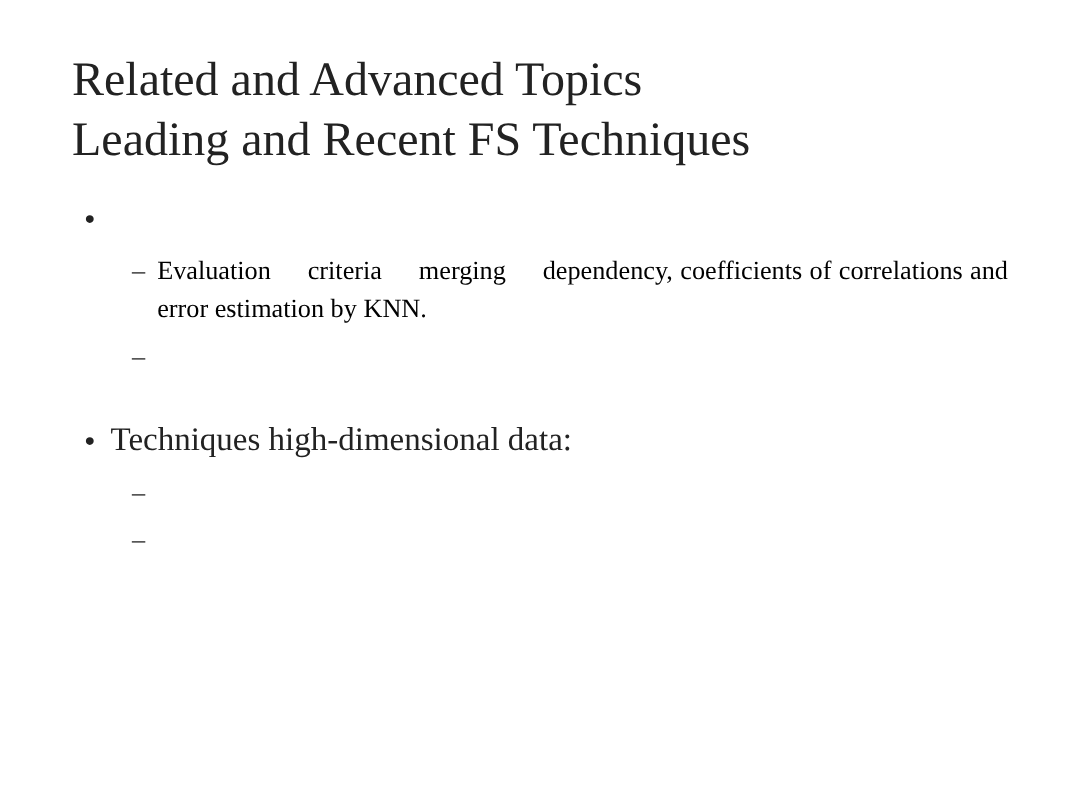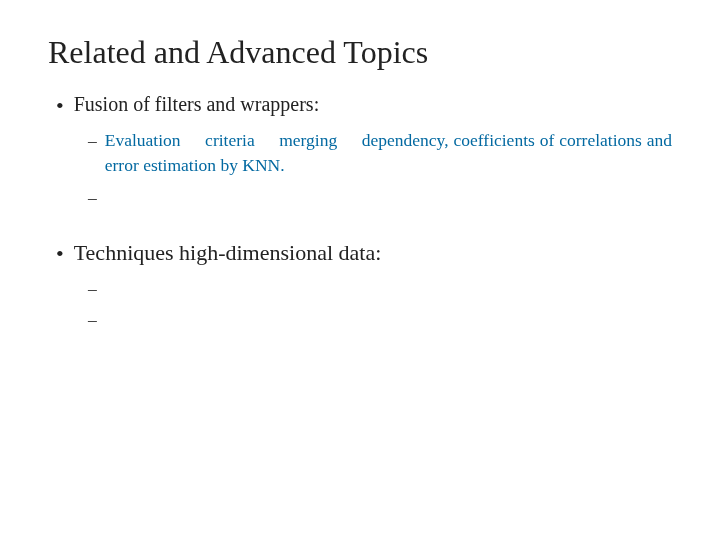--- a/index.html
+++ b/index.html
@@ -93,50 +93,50 @@
     }
 
     .sub-dash {
       flex-shrink: 0;
       font-size: 17.5px;
       line-height: 1.45;
     }
 
     .sub-text {
       font-size: 17.5px;
-      color: #0369a1;
+      color: #000000;
       line-height: 1.45;
       text-align: justify;
     }
 
     .bullet-large {
       font-size: 22px;
     }
 
     .divider-space {
       height: 8px;
     }
   </style>
 </head>
 <body>
 
 <div class="slide-container">
 
   <div class="title-block">
     <div class="title-text">
       <span>Related and Advanced Topics</span><br>
+      <span>Leading and Recent FS Techniques</span>
     </div>
   </div>
 
   <div class="content-block">
 
     <div class="bullet-item">
       <div class="bullet-main">
         <span class="bullet-dot">•</span>
-        <span class="bullet-main-text">Fusion of filters and wrappers:</span>
       </div>
       <div class="sub-items">
         <div class="sub-item">
           <span class="sub-dash">–</span>
           <span class="sub-text">Evaluation&nbsp;&nbsp;&nbsp;&nbsp; criteria&nbsp;&nbsp;&nbsp;&nbsp; merging&nbsp;&nbsp;&nbsp;&nbsp; dependency, coefficients of correlations and error estimation by KNN.</span>
         </div>
         <div class="sub-item">
           <span class="sub-dash">–</span>
         </div>
       </div>

